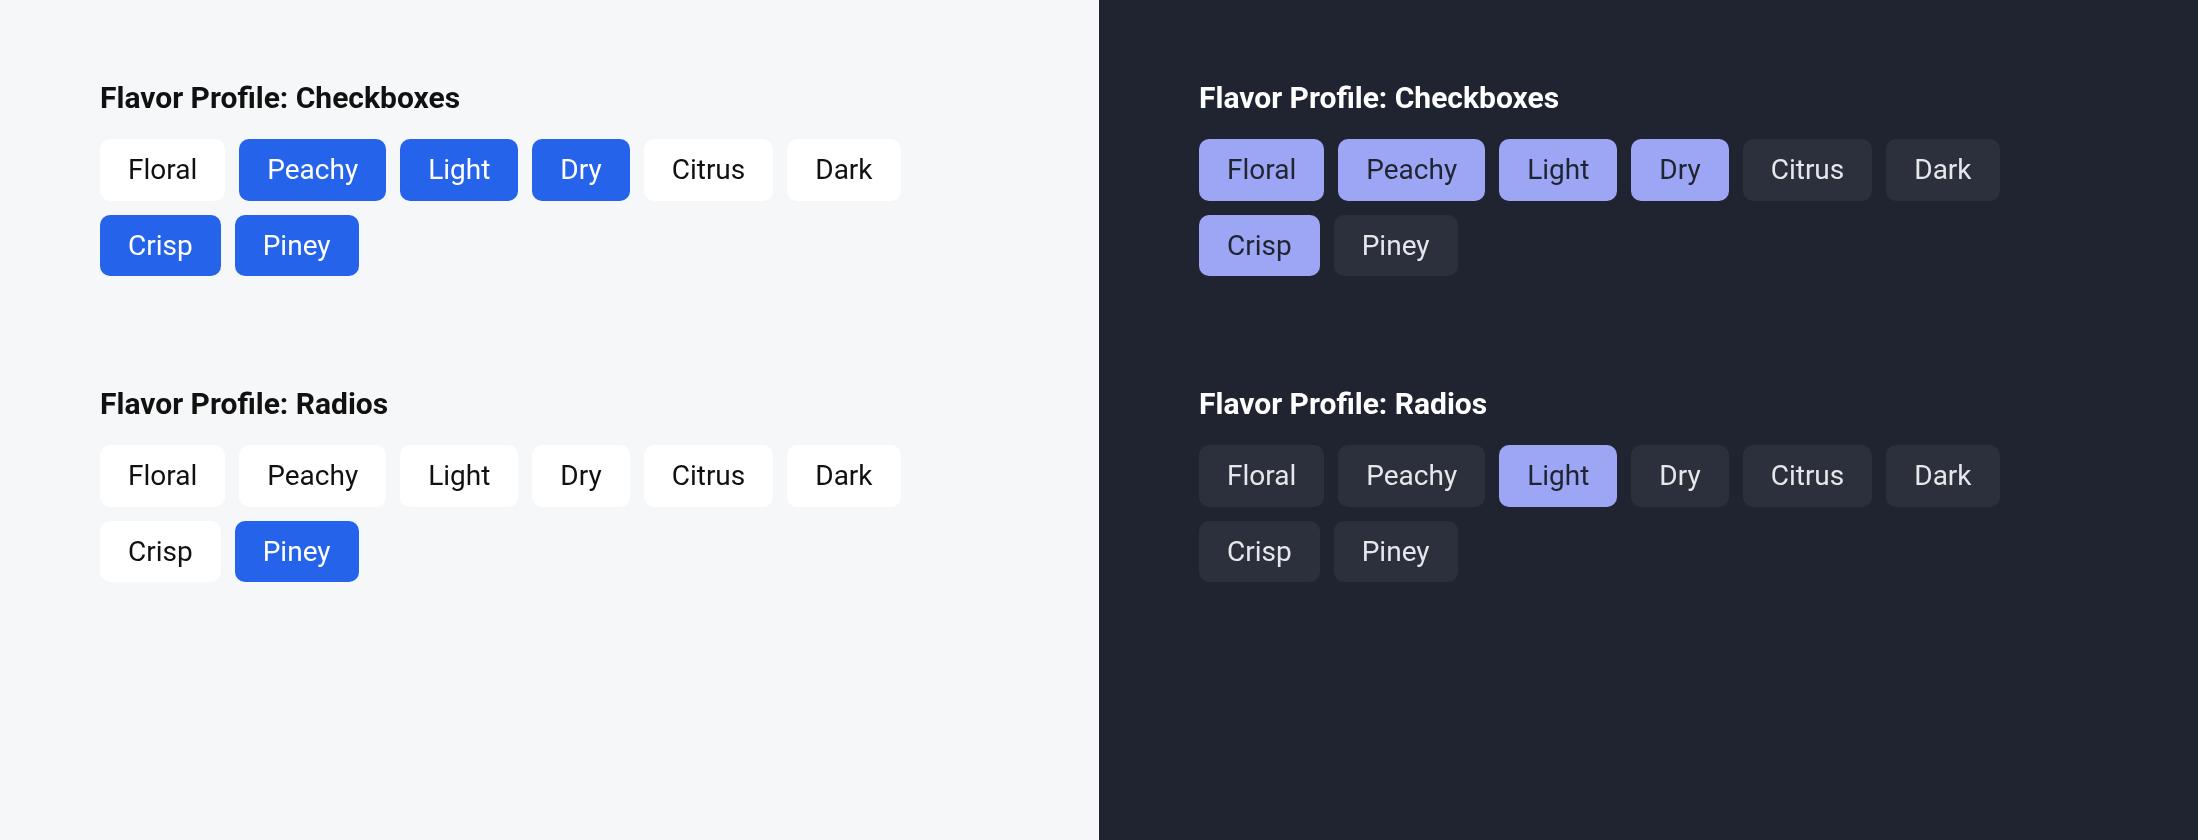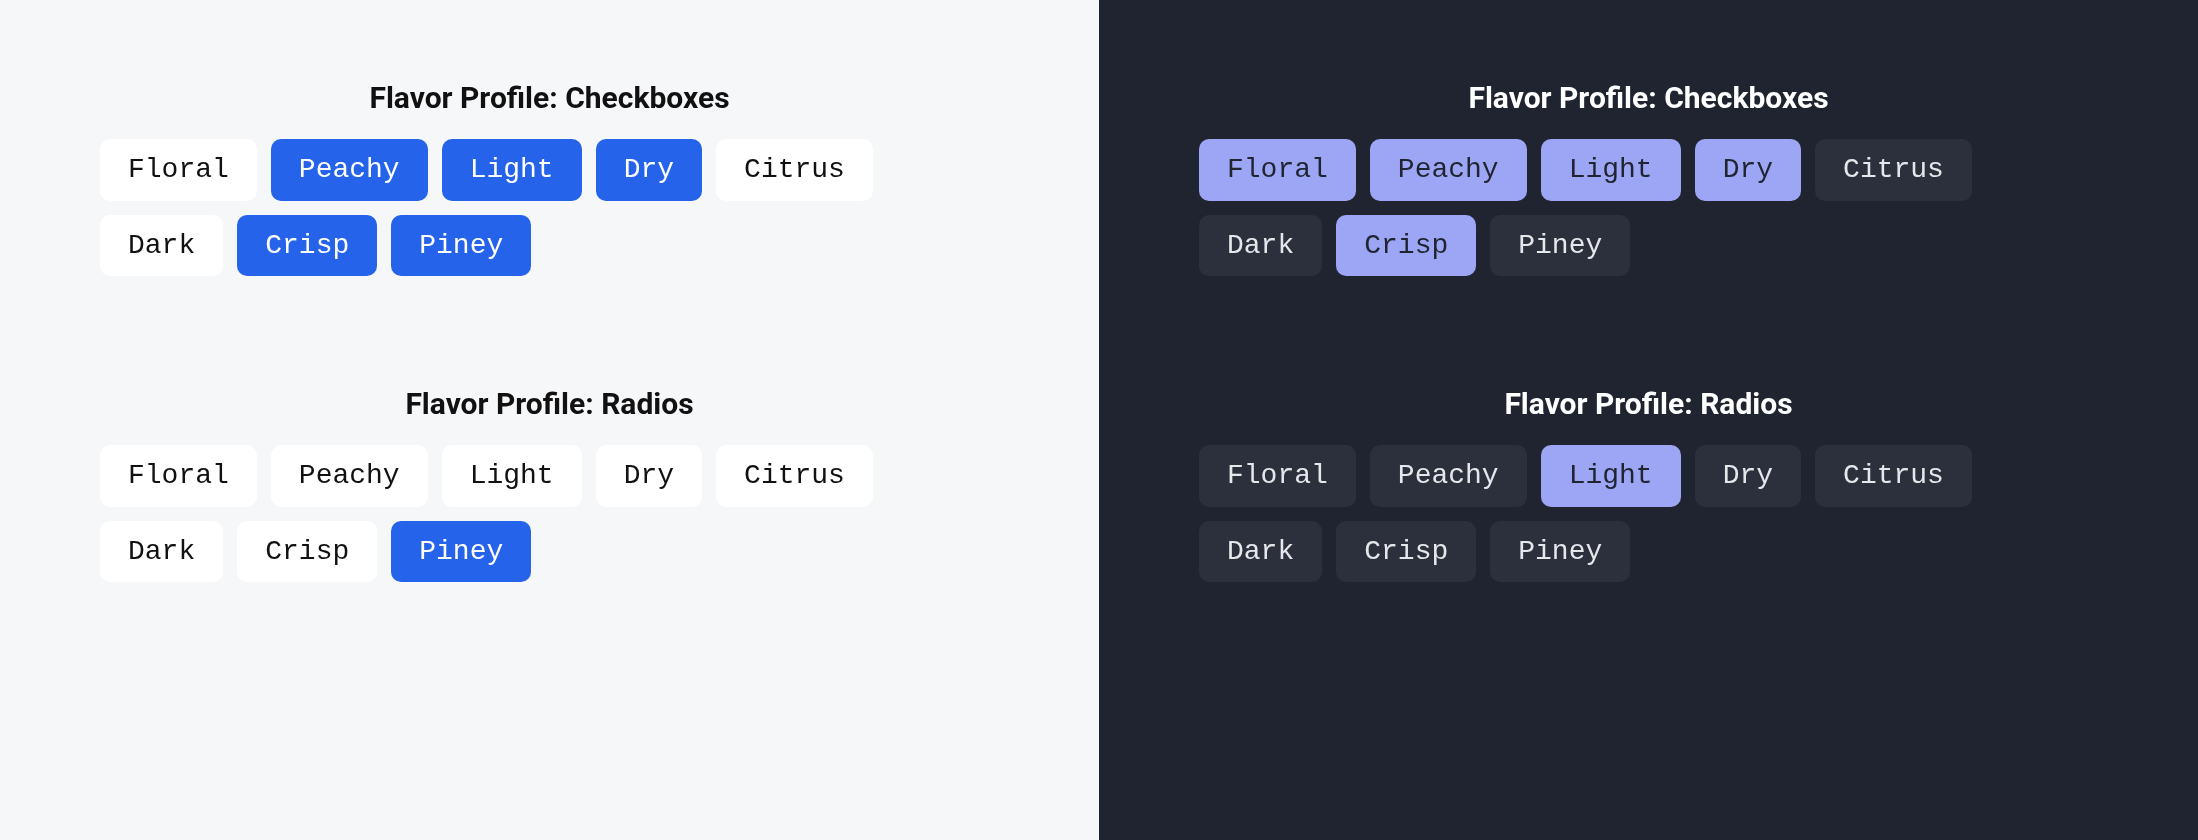--- a/index.html
+++ b/index.html
@@ -9,21 +9,20 @@
     }
     body {
       font-family: -apple-system, BlinkMacSystemFont, "Segoe UI", Roboto, Helvetica, Arial, sans-serif;
       display: flex;
       width: 2198px;
       height: 840px;
     }
     .panel {
       width: 50%;
       padding: 80px 100px;
-      text-align: center;
     }
     .panel.light {
       background: #f6f7f9;
     }
     .panel.dark {
       background: #1f2430;
     }
     .group {
       margin-bottom: 110px;
     }
@@ -51,21 +50,20 @@
       display: inline-flex;
       align-items: center;
       justify-content: center;
       padding: 14px 28px;
       font-size: 28px;
       font-weight: 400;
       border-radius: 10px;
       cursor: pointer;
       user-select: none;
       line-height: 1.2;
-      font-family: Liberation Mono, monospace;
     }
     
     .light .chip {
       background: #ffffff;
       color: #111;
     }
     .light .chip.selected {
       background: #2563eb;
       color: #ffffff;
     }

